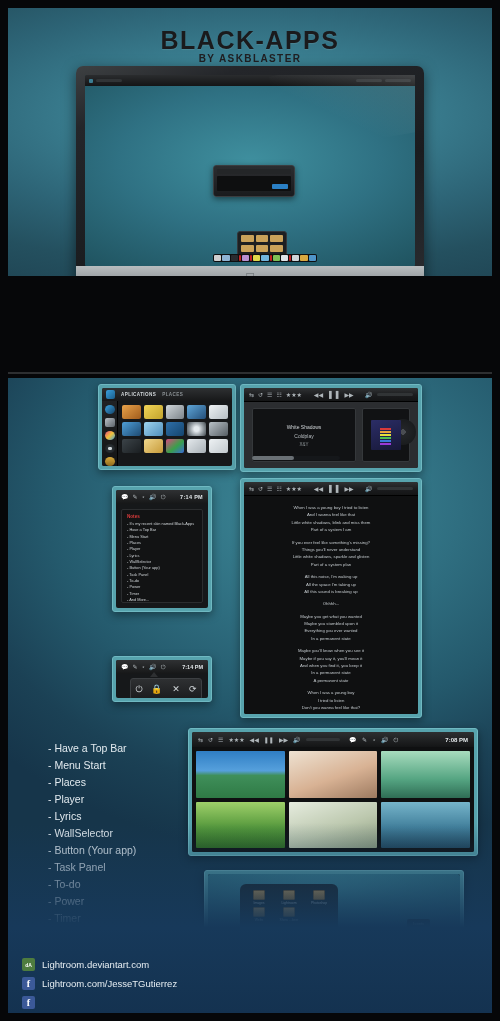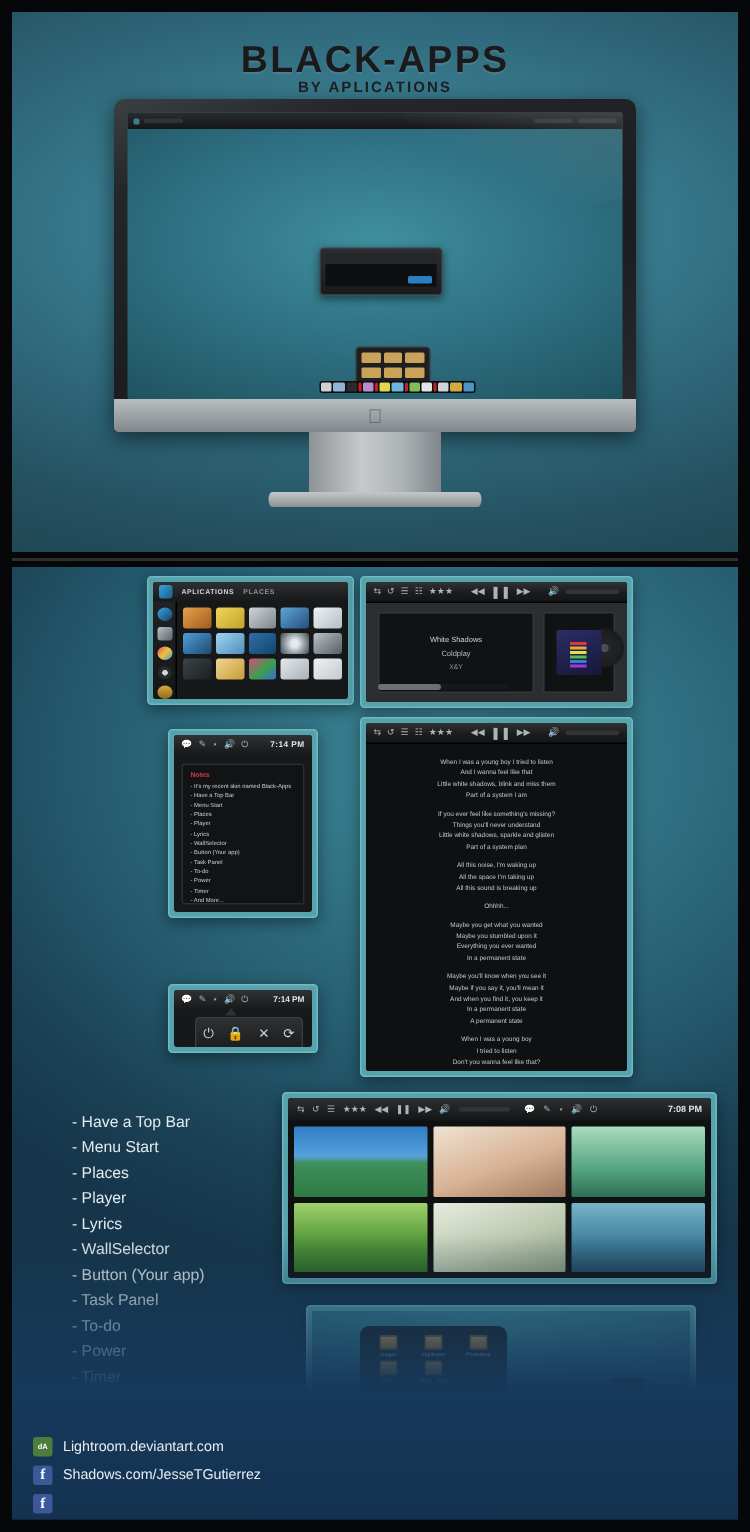--- a/index.html
+++ b/index.html
@@ -7,21 +7,21 @@
     width: 500px; height: 1021px;
     background: #050608;
     font-family: "Liberation Sans", sans-serif;
     overflow: hidden;
     position: relative;
   }
   .page { position: absolute; inset: 0; background: #060709; }
 
   
   .hero {
-    position: absolute; left: 8px; top: 8px; width: 484px; height: 360px;
+    position: absolute; left: 8px; top: 8px; width: 484px; height: 268px;
     background:
       radial-gradient(ellipse 120% 80% at 50% 40%, #4a9aa8 0%, #3a7e90 28%, #2d6476 52%, #24505f 72%, #1d3f4e 100%);
     overflow: hidden;
   }
   .hero-title {
     position: absolute; left: 0; right: 0; top: 18px;
     text-align: center;
     font-size: 25px; font-weight: bold; color: #1a1a1c;
     letter-spacing: 1.5px;
     text-shadow: 0 1px 1px rgba(255,255,255,0.10);
@@ -297,21 +297,21 @@
   .fbadge.fb { background: #3b5998; font-family: "Liberation Serif", serif; font-size: 10px; }
   .ftext { color: #e6edf2; font-size: 9.5px; white-space: nowrap; }
 </style>
 </head>
 <body>
 
 <div class="page">
 
   <section class="hero">
     <div class="hero-title">BLACK-APPS</div>
-    <div class="hero-sub">BY APLICATIONS</div>
+    <div class="hero-sub">BY ASKBLASTER</div>
 
     <div class="imac">
       <div class="imac-bezel">
         <div class="imac-screen">
           <div class="dtopbar">
             <span class="mini-sq"></span>
             <span class="mini-pill"></span>
             <span class="grow"></span>
             <span class="mini-pill"></span>
             <span class="mini-pill"></span>
@@ -617,19 +617,19 @@
     </div>
   </section>
 
   <footer class="footer">
     <div class="frow">
       <span class="fbadge da">dA</span>
       <span class="ftext">Lightroom.deviantart.com</span>
     </div>
     <div class="frow">
       <span class="fbadge fb">f</span>
-      <span class="ftext">Shadows.com/JesseTGutierrez</span>
+      <span class="ftext">Lightroom.com/JesseTGutierrez</span>
     </div>
     <div class="frow">
       <span class="fbadge fb">f</span>
     </div>
   </footer>
 </div>
 
 </body></html>

